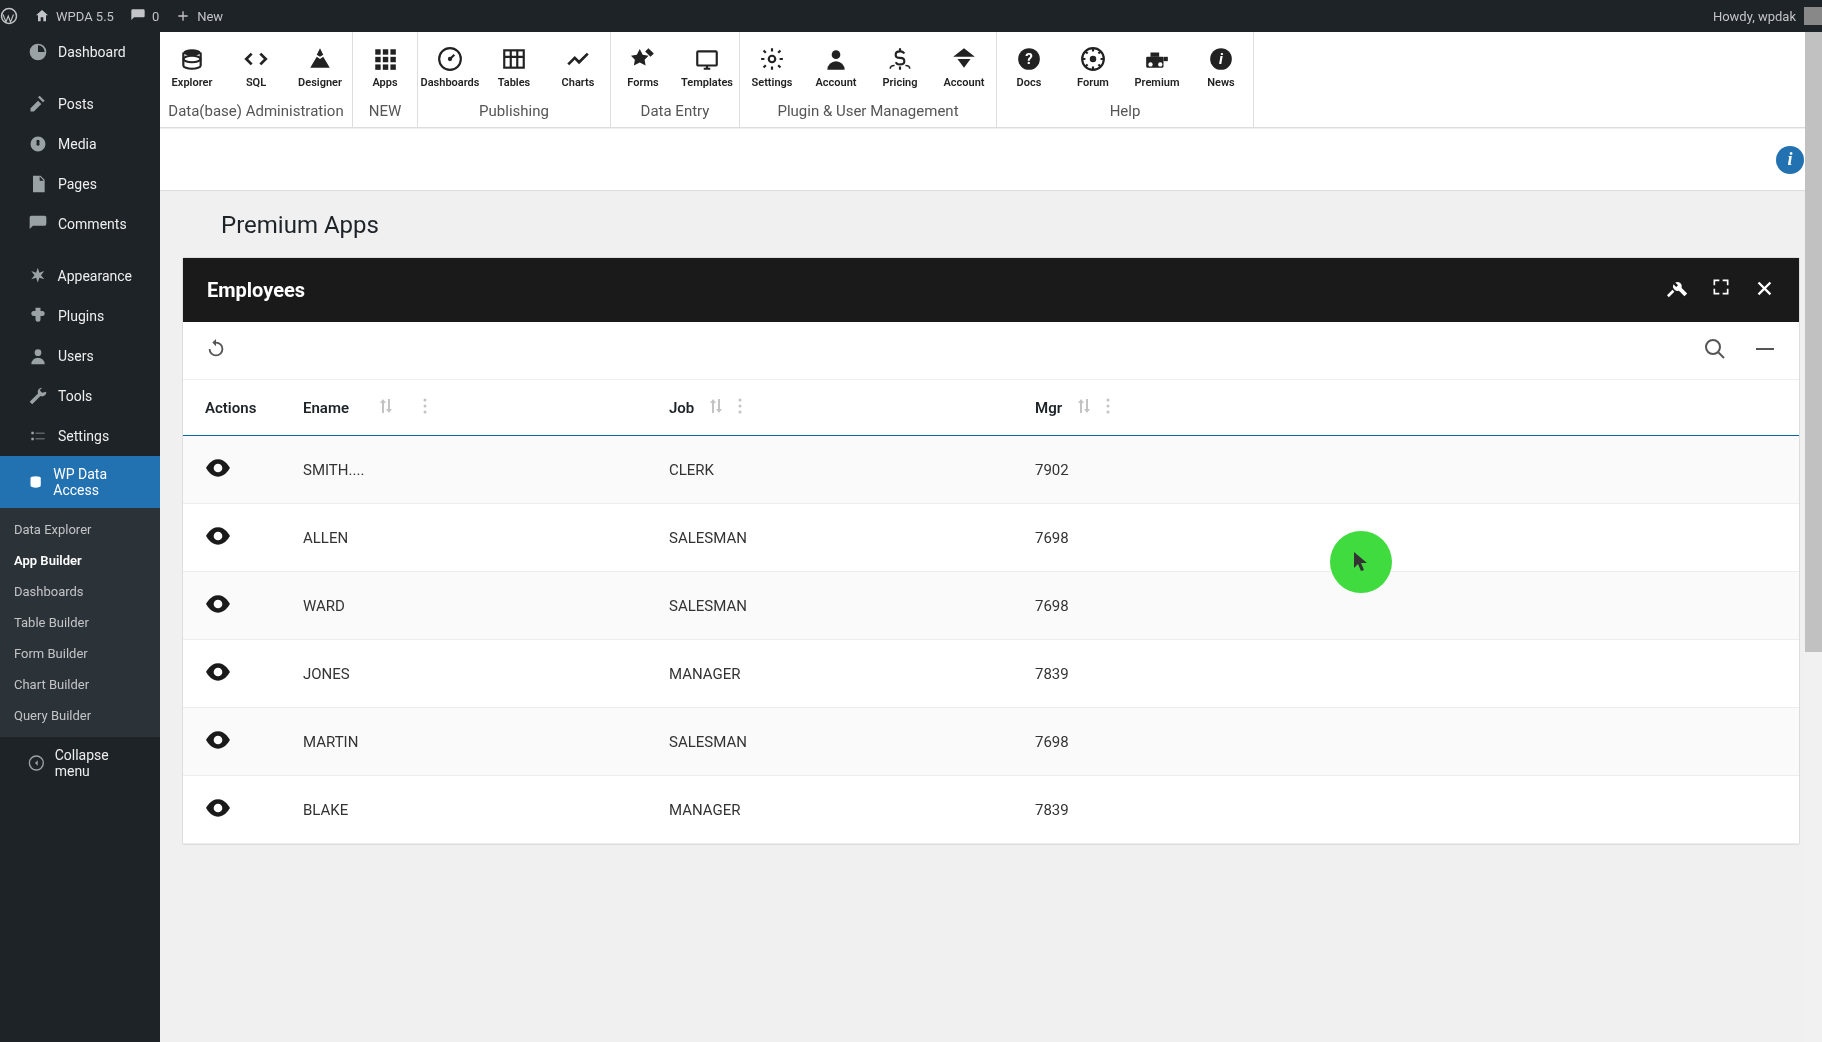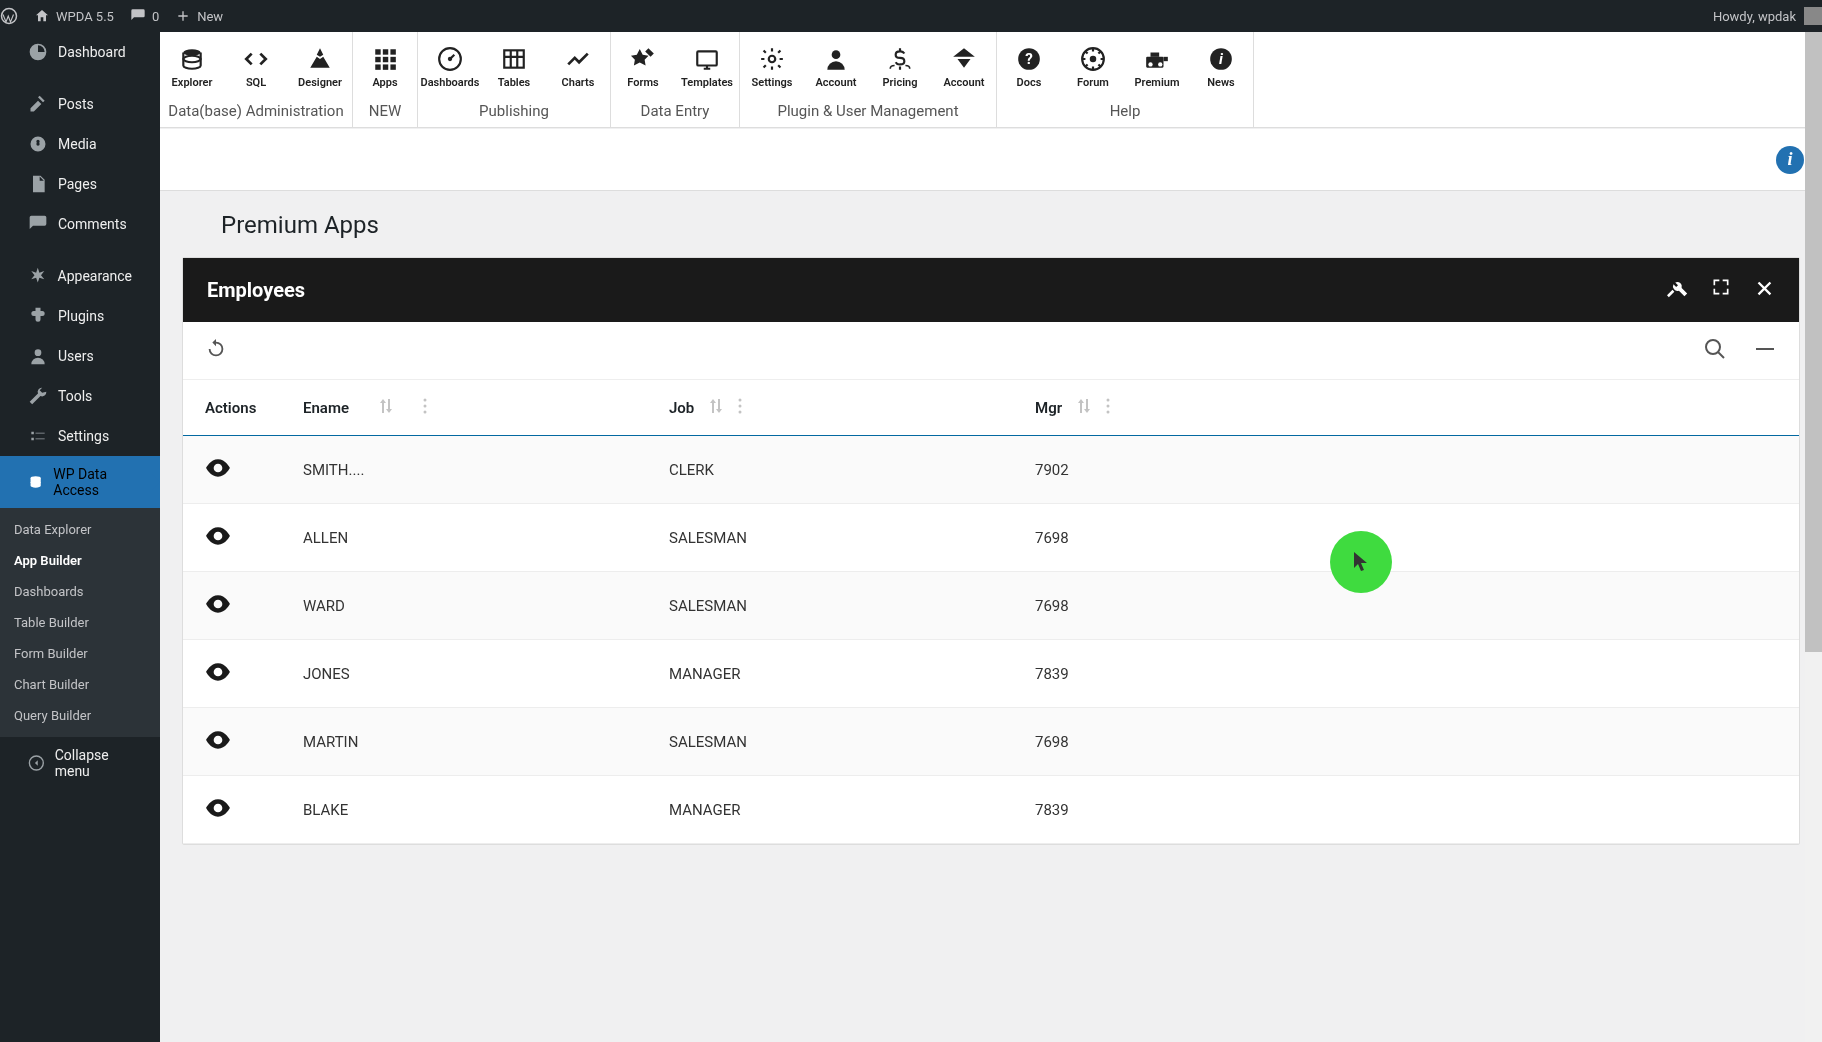--- a/index.html
+++ b/index.html
@@ -11,21 +11,21 @@
 .admin-bar-item { display: flex; align-items: center; gap: 6px; cursor: pointer; color: #c3c4c7; }
 .admin-bar-right { margin-left: auto; display: flex; align-items: center; gap: 8px; }
 .admin-bar svg { fill: #c3c4c7; }
 .avatar-box { width: 18px; height: 18px; background: #888; }
 
 
 .layout { display: flex; height: calc(100% - 32px); }
 .sidebar { width: 160px; background: #1d2327; color: #fff; font-size: 14px; display: flex; flex-direction: column; }
 .sidebar-item { display: flex; align-items: center; gap: 10px; padding: 10px 28px; color: #eee; cursor: pointer; }
 .sidebar-item svg { fill: rgba(240,246,252,0.6); }
-.sidebar-item.active { background: #2271b1; color: #000000; position: relative; }
+.sidebar-item.active { background: #2271b1; color: #ffffff; position: relative; }
 .sidebar-item.active::after { content: ''; position: absolute; right: -8px; top: 50%; transform: translateY(-50%); border: 8px solid transparent; border-left-color: #2271b1; }
 .sidebar-item.active svg { fill: #fff; }
 .sidebar-sub { background: #2c3338; padding: 6px 0; }
 .sidebar-sub-item { padding: 8px 14px; color: #c3c4c7; cursor: pointer; font-size: 13px; }
 .sidebar-sub-item.current { font-weight: 600; color: #fff; }
 .sidebar-spacer { height: 12px; }
 
 
 .main { flex: 1; background: #f0f0f1; overflow-y: auto; position: relative; }
 

